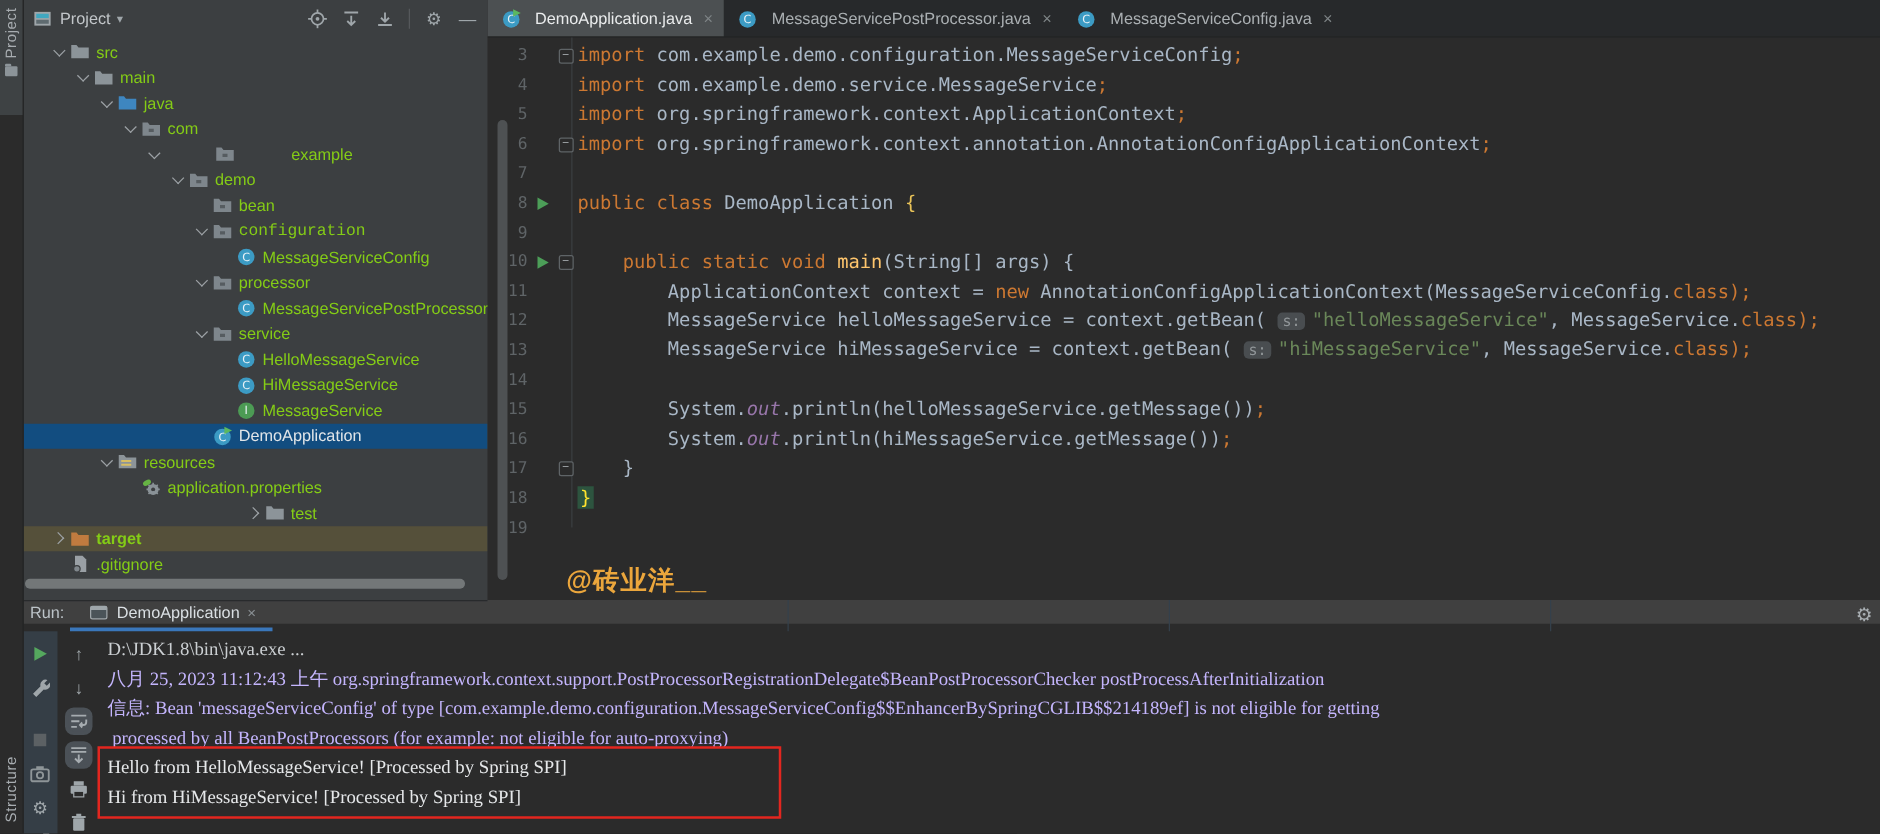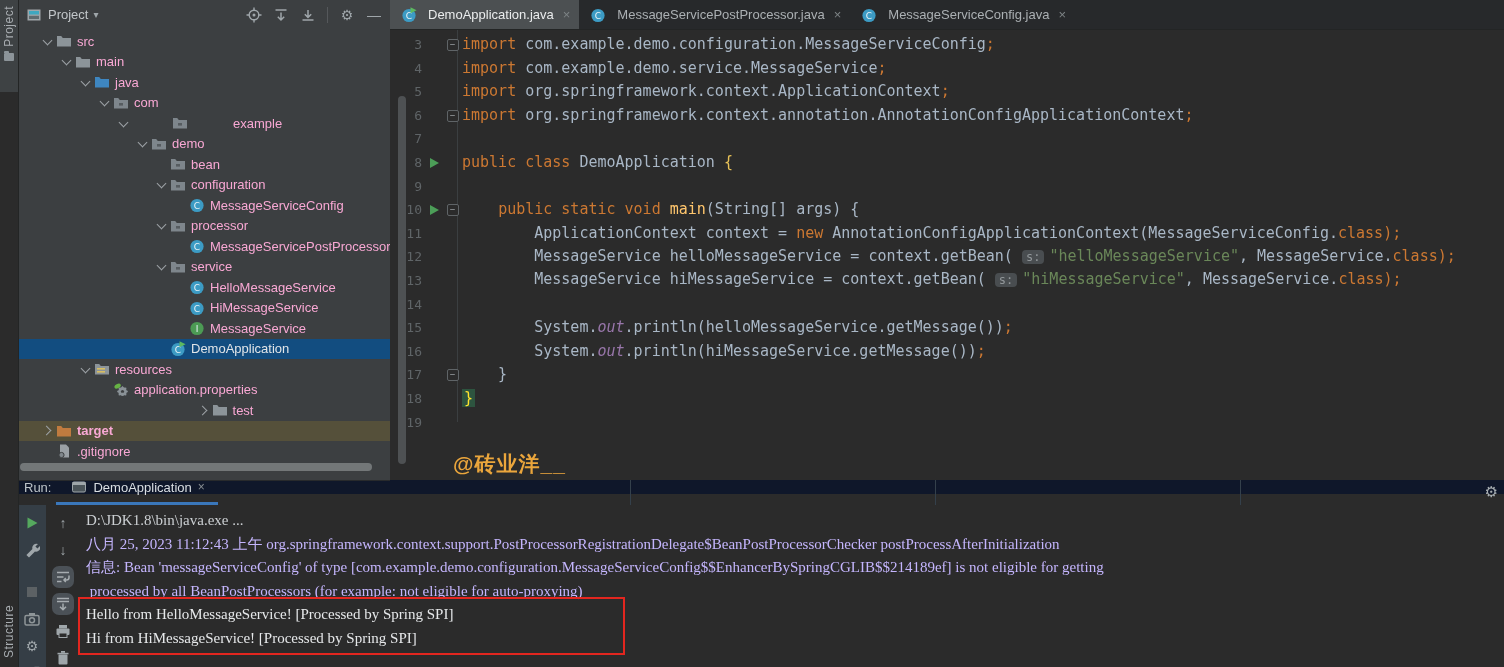--- a/index.html
+++ b/index.html
@@ -19,21 +19,21 @@
   
   .project{position:absolute;left:18px;top:0;width:372px;height:480px;background:#3C3F41;z-index:2;border-bottom:1px solid #282A2C}
   .phead{height:29px;display:flex;align-items:center;padding:0 8px;box-sizing:border-box}
   .phead .title{color:#C2C6C9;font-size:13px;margin:0 5px 0 6px}
   .caret{color:#9FA6AA;font-size:10px}
   .spacer{flex:1}
   .picons{display:flex;align-items:center;gap:11px}
   .picon{width:16px;height:16px;display:flex;align-items:center;justify-content:center;color:#9FA6AA;font-size:14px}
   .pic-sep{width:1px;height:16px;background:#55585B}
   .tree{position:absolute;top:31px;left:0;right:0;overflow:hidden}
-  .trow{display:flex;align-items:center;height:20.5px;font-size:13px;color:#f9a8d4;white-space:nowrap;box-sizing:border-box}
+  .trow{display:flex;align-items:center;height:20.5px;font-size:13px;color:#84cc16;white-space:nowrap;box-sizing:border-box}
   .trow.sel{background:#124D80;color:#E1E5E8}
   .trow.exc{background:#55503A}
   .chev{width:13px;height:13px;position:relative;flex:none}
   .chev.down::before{content:"";position:absolute;left:3px;top:2px;width:6px;height:6px;
       border-right:1.6px solid #9DA2A6;border-bottom:1.6px solid #9DA2A6;transform:rotate(45deg)}
   .chev.right::before{content:"";position:absolute;left:2px;top:3px;width:6px;height:6px;
       border-right:1.6px solid #9DA2A6;border-bottom:1.6px solid #9DA2A6;transform:rotate(-45deg)}
   .ticon{width:16px;height:16px;flex:none;margin:0 5px 0 2px;display:flex;align-items:center;justify-content:center}
   .hsb{position:absolute;left:2px;top:463px;width:352px;height:8px;background:#7D8183;border-radius:4px;opacity:.85;z-index:3}
   .vsb{position:absolute;left:380px;top:96px;width:8px;height:368px;background:#5B5F61;border-radius:4px;opacity:.75;z-index:3}
@@ -61,21 +61,21 @@
   .tk-str{color:#6A8759}
   .tk-field{color:#9876AA;font-style:italic}
   .tk-fn{color:#FFC66D}
   .tk-brace{color:#E8C258}
   .tk-bracehl{color:#FFE32E;background:#2D543F;padding:0 2px}
   .tk-hint{background:#494D50;color:#919699;border-radius:4px;padding:0 4px;font-size:12px;margin-right:5px}
   .watermark{position:absolute;left:63px;top:450px;font-size:21px;font-weight:bold;color:#EBA63C;z-index:7;letter-spacing:1px}
 
   
   .runpanel{position:absolute;left:18px;top:480px;width:1486px;height:187px;background:#2B2B2B}
-  .runhead{position:absolute;top:0;left:0;right:0;height:14px;background:#0f172a;display:flex;align-items:center}
+  .runhead{position:absolute;top:0;left:0;right:0;height:19px;background:#404040;display:flex;align-items:center}
   .runlabel{margin-left:6px;font-size:13px;color:#BCC3C8}
   .runtab{display:flex;align-items:center;gap:6px;margin-left:14px;padding:0 6px;height:25px;color:#DADFE3;font-size:13px}
   .runtab .close{color:#8A9094;font-size:12px}
   .tabunderline{position:absolute;left:38px;top:22px;width:162px;height:3px;background:#3A77BB}
   .runsep{position:absolute;top:0;width:1px;height:25px;background:#34404B}
   .rungear{position:absolute;right:6px;top:3px;color:#A8AEB2;font-size:15px}
   .rtool1{position:absolute;left:0;top:25px;width:28px;bottom:0;background:#353E46;
       display:flex;flex-direction:column;align-items:center;padding-top:10px;gap:11px;box-sizing:border-box}
   .rtool2{position:absolute;left:28px;top:25px;width:34px;bottom:0;
       display:flex;flex-direction:column;align-items:center;padding-top:10px;gap:11px;box-sizing:border-box}
@@ -202,21 +202,21 @@
         <div class="trow" style="padding-left: 137px;">
           <span class="chev"></span>
           <span class="ticon">
             <svg width="16" height="16" viewBox="0 0 16 16" xmlns="http://www.w3.org/2000/svg">
               <path d="M1 3 h4.2 l1.6 2 H15 v8.5 H1 z" fill="#7E868C"></path>
               <rect x="6" y="8" width="4" height="2.6" fill="#565C60"></rect>
             </svg>
           </span>
           <span>bean</span>
         </div>
-        <div class="trow" style="padding-left: 137px;">
+        <div class="trow" style="padding-left: 137px; font-family: Liberation Mono, monospace;">
           <span class="chev down"></span>
           <span class="ticon">
             <svg width="16" height="16" viewBox="0 0 16 16" xmlns="http://www.w3.org/2000/svg">
               <path d="M1 3 h4.2 l1.6 2 H15 v8.5 H1 z" fill="#7E868C"></path>
               <rect x="6" y="8" width="4" height="2.6" fill="#565C60"></rect>
             </svg>
           </span>
           <span>configuration</span>
         </div>
         <div class="trow" style="padding-left: 156px;">

